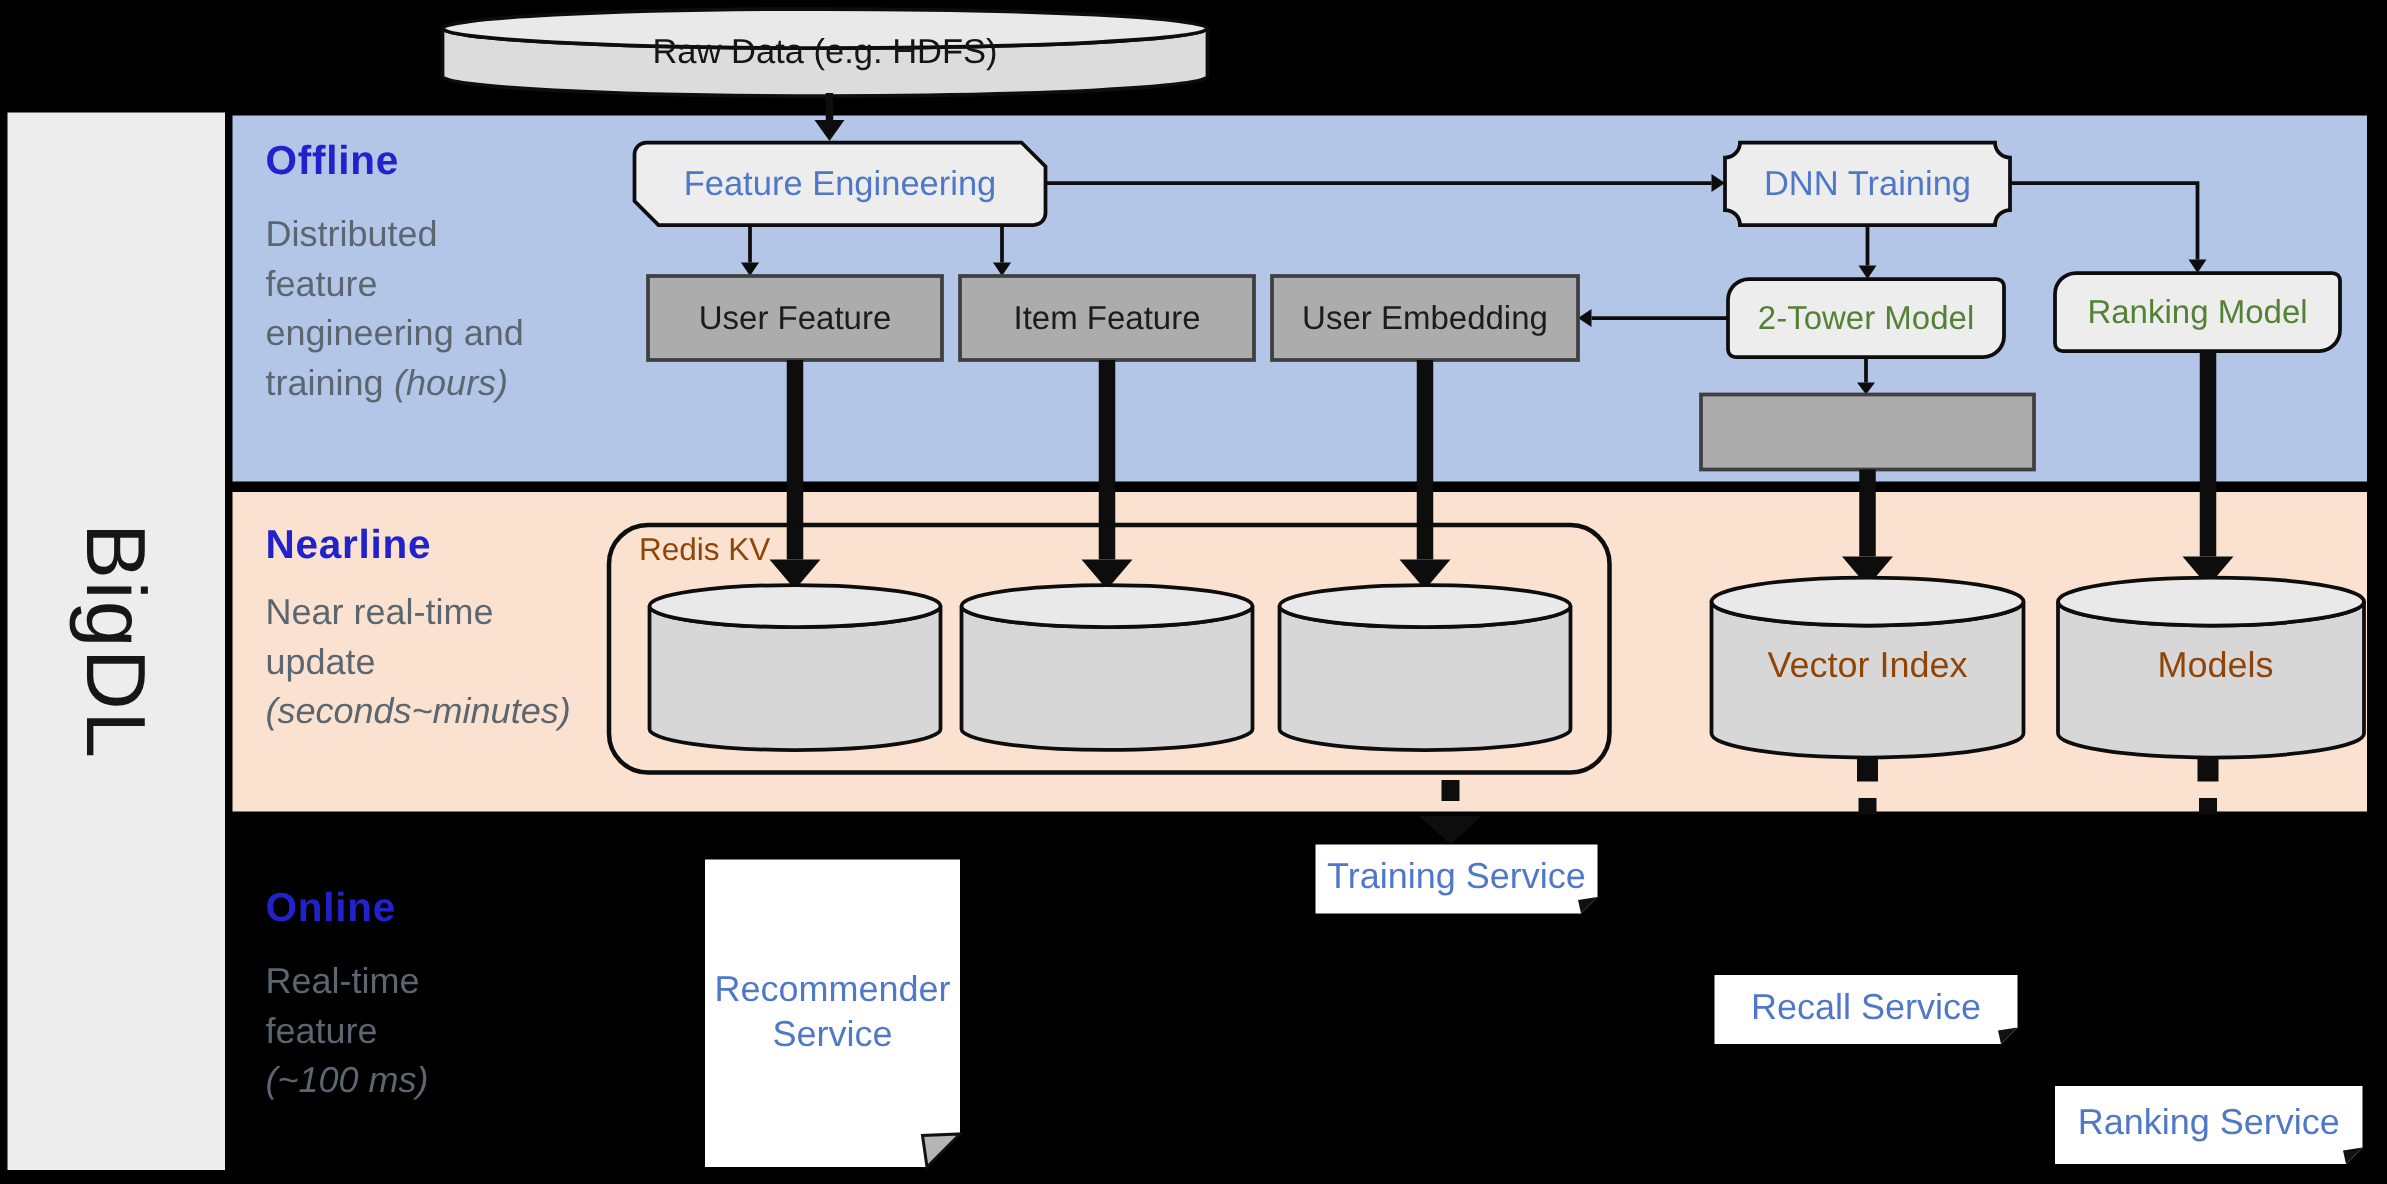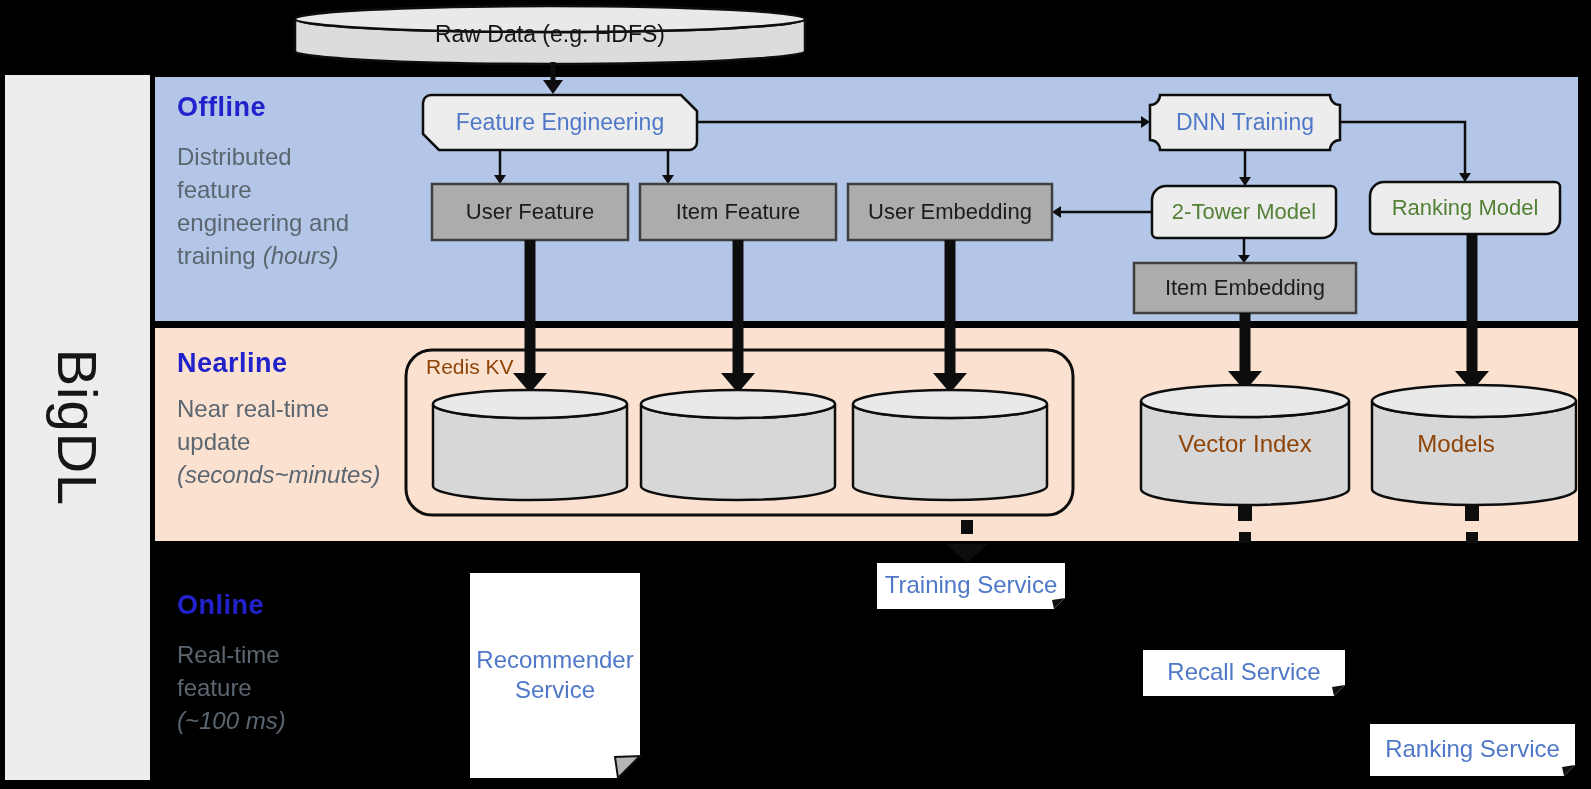--- a/index.html
+++ b/index.html
@@ -195,27 +195,26 @@
     <div>feature</div>
     <div class="it">(~100 ms)</div>
   </div>
 
   <div class="lbl node-blue" style="left:423px;top:95px;width:274px;height:55px;">Feature Engineering</div>
   <div class="lbl node-blue" style="left:1150px;top:95px;width:190px;height:55px;">DNN Training</div>
 
   <div class="lbl node-dark" style="left:640px;top:184px;width:196px;height:56px;">Item Feature</div>
   <div class="lbl node-dark" style="left:432px;top:184px;width:196px;height:56px;">User Feature</div>
   <div class="lbl node-dark" style="left:848px;top:184px;width:204px;height:56px;">User Embedding</div>
-  <div class="lbl node-dark" style="left:1134px;top:263px;width:222px;height:50px;">Item Embedding</div>
 
   <div class="lbl node-green" style="left:1152px;top:186px;width:184px;height:52px;">2-Tower Model</div>
   <div class="lbl node-green" style="left:1370px;top:182px;width:190px;height:52px;">Ranking Model</div>
 
   <div class="lbl block redis-tag" style="left:426px;top:355px;">Redis KV</div>
   <div class="lbl node-brown" style="left:1141px;top:398px;width:208px;height:92px;">Vector Index</div>
-  <div class="lbl node-brown" style="left:1372px;top:398px;width:168px;height:92px;">Models</div>
+  <div class="lbl node-brown" style="left:1372px;top:398px;width:168px;height:92px;padding-left:21px;">Models</div>
 
   <div class="lbl svc" style="left:475px;top:575px;width:160px;height:200px;">Recommender Service</div>
   <div class="lbl svc" style="left:877px;top:563px;width:188px;height:44px;">Training Service</div>
   <div class="lbl svc" style="left:1143px;top:650px;width:202px;height:44px;text-align:center;">Recall Service</div>
   <div class="lbl svc" style="left:1370px;top:724px;width:205px;height:50px;">Ranking Service</div>
 
 </div>
 
 </body></html>

